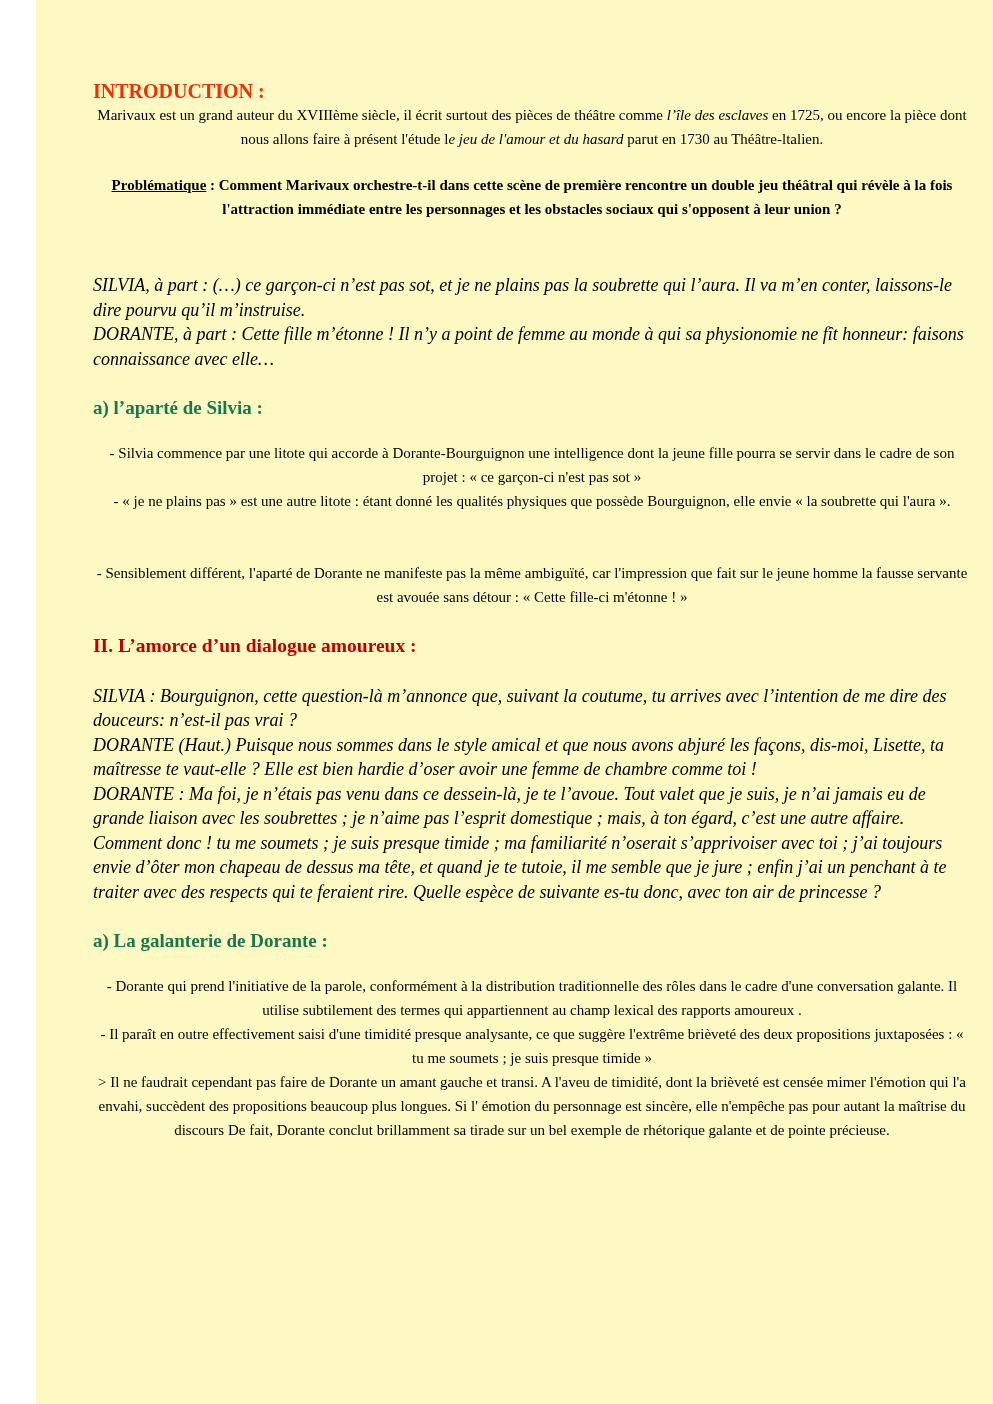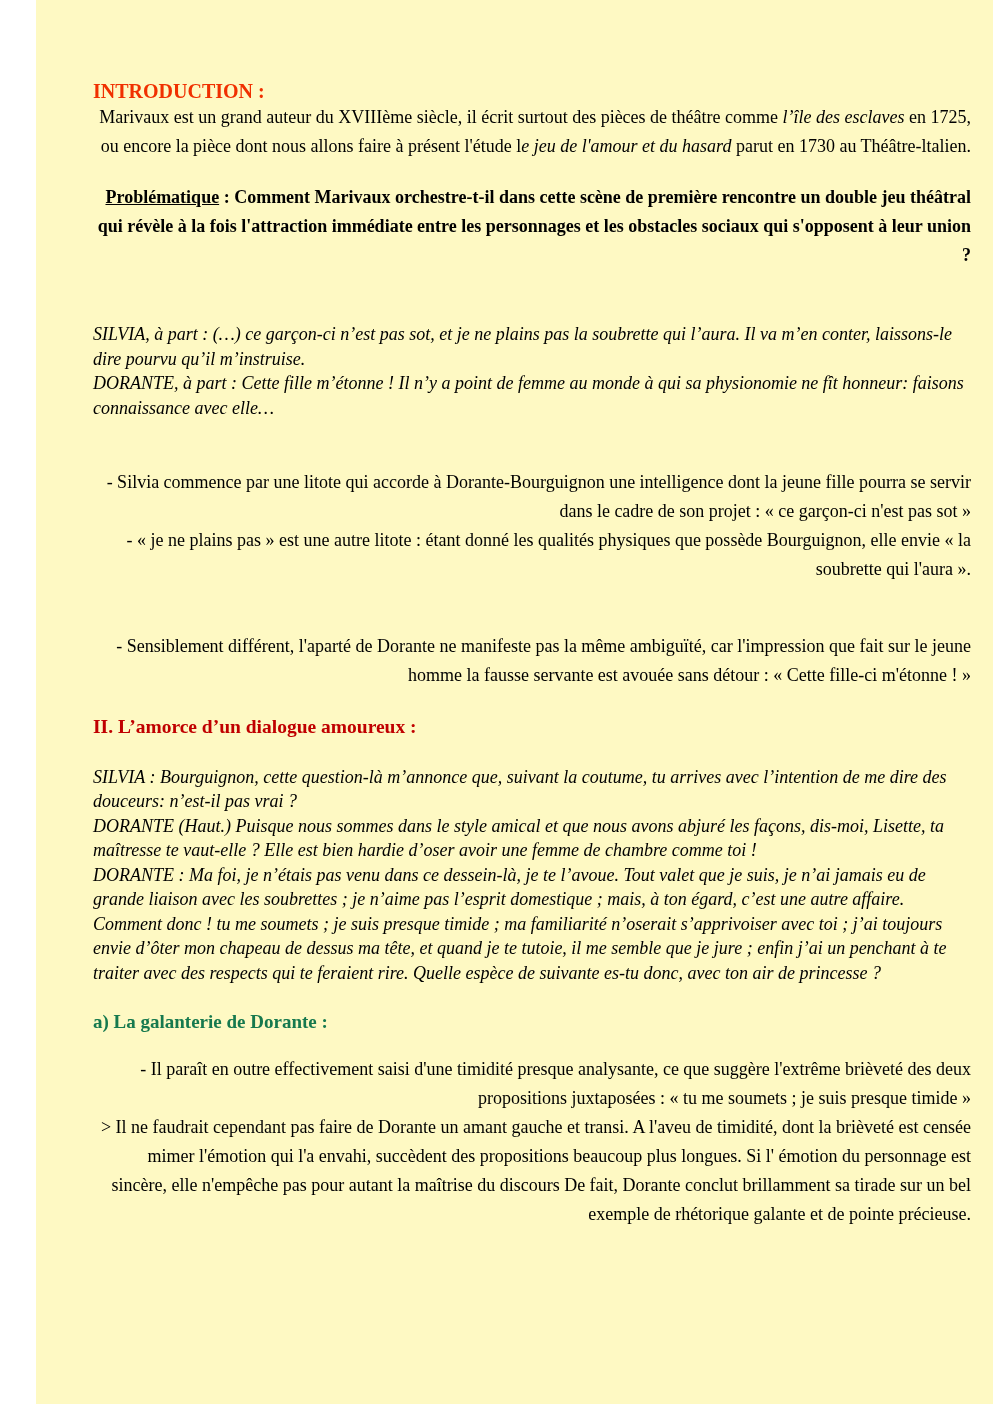--- a/index.html
+++ b/index.html
@@ -43,24 +43,24 @@
   .h-sub {
     font-size: 19px;
     font-weight: bold;
     color: #16794E;
     line-height: 1.15;
     margin: 0;
   }
 
   
   .body-p {
-    font-size: 18px;
-    line-height: 29px;
+    font-size: 15px;
+    line-height: 24px;
     margin: 0;
-    text-align: right;
+    text-align: center;
     color: #000000;
   }
   .body-p.bold {
     font-weight: bold;
   }
   .u {
     text-decoration: underline;
   }
   .it {
     font-style: italic;
@@ -98,20 +98,21 @@
 
   <div class="sp-lg"></div>
 
   <div class="quote-block">
     <p class="quote-line">SILVIA, à part : (…) ce garçon-ci n’est pas sot, et je ne plains pas la soubrette qui l’aura. Il va m’en conter, laissons-le dire pourvu qu’il m’instruise.</p>
     <p class="quote-line">DORANTE, à part : Cette fille m’étonne ! Il n’y a point de femme au monde à qui sa physionomie ne fît honneur: faisons connaissance avec elle…</p>
   </div>
 
   <div class="sp-lg"></div>
 
+  <div class="h-sub">a) l’aparté de Silvia :</div>
 
   <div class="sp-md"></div>
 
   <p class="body-p">- Silvia commence par une litote qui accorde à Dorante-Bourguignon une intelligence dont la jeune fille pourra se servir dans le cadre de son projet : « ce garçon-ci n'est pas sot »</p>
   <p class="body-p">- « je ne plains pas » est une autre litote : étant donné les qualités physiques que possède Bourguignon, elle envie « la soubrette qui l'aura ».</p>
 
   <div class="sp-lg"></div>
 
 
   <div class="sp-md"></div>
@@ -129,16 +130,17 @@
     <p class="quote-line">DORANTE (Haut.) Puisque nous sommes dans le style amical et que nous avons abjuré les façons, dis-moi, Lisette, ta maîtresse te vaut-elle ? Elle est bien hardie d’oser avoir une femme de chambre comme toi !</p>
     <p class="quote-line">DORANTE : Ma foi, je n’étais pas venu dans ce dessein-là, je te l’avoue. Tout valet que je suis, je n’ai jamais eu de grande liaison avec les soubrettes ; je n’aime pas l’esprit domestique ; mais, à ton égard, c’est une autre affaire. Comment donc ! tu me soumets ; je suis presque timide ; ma familiarité n’oserait s’apprivoiser avec toi ; j’ai toujours envie d’ôter mon chapeau de dessus ma tête, et quand je te tutoie, il me semble que je jure ; enfin j’ai un penchant à te traiter avec des respects qui te feraient rire. Quelle espèce de suivante es-tu donc, avec ton air de princesse ?</p>
   </div>
 
   <div class="sp-lg"></div>
 
   <div class="h-sub">a) La galanterie de Dorante :</div>
 
   <div class="sp-md"></div>
 
+  <p class="body-p">- Dorante qui prend l'initiative de la parole, conformément à la distribution traditionnelle des rôles dans le cadre d'une conversation galante. Il utilise subtilement des termes qui appartiennent au champ lexical des rapports amoureux .</p>
   <p class="body-p">- Il paraît en outre effectivement saisi d'une timidité presque analysante, ce que suggère l'extrême brièveté des deux propositions juxtaposées : « tu me soumets ; je suis presque timide »</p>
   <p class="body-p">&gt; Il ne faudrait cependant pas faire de Dorante un amant gauche et transi. A l'aveu de timidité, dont la brièveté est censée mimer l'émotion qui l'a envahi, succèdent des propositions beaucoup plus longues. Si l' émotion du personnage est sincère, elle n'empêche pas pour autant la maîtrise du discours De fait, Dorante conclut brillamment sa tirade sur un bel exemple de rhétorique galante et de pointe précieuse.</p>
 
 </div>
 
 </body></html>

